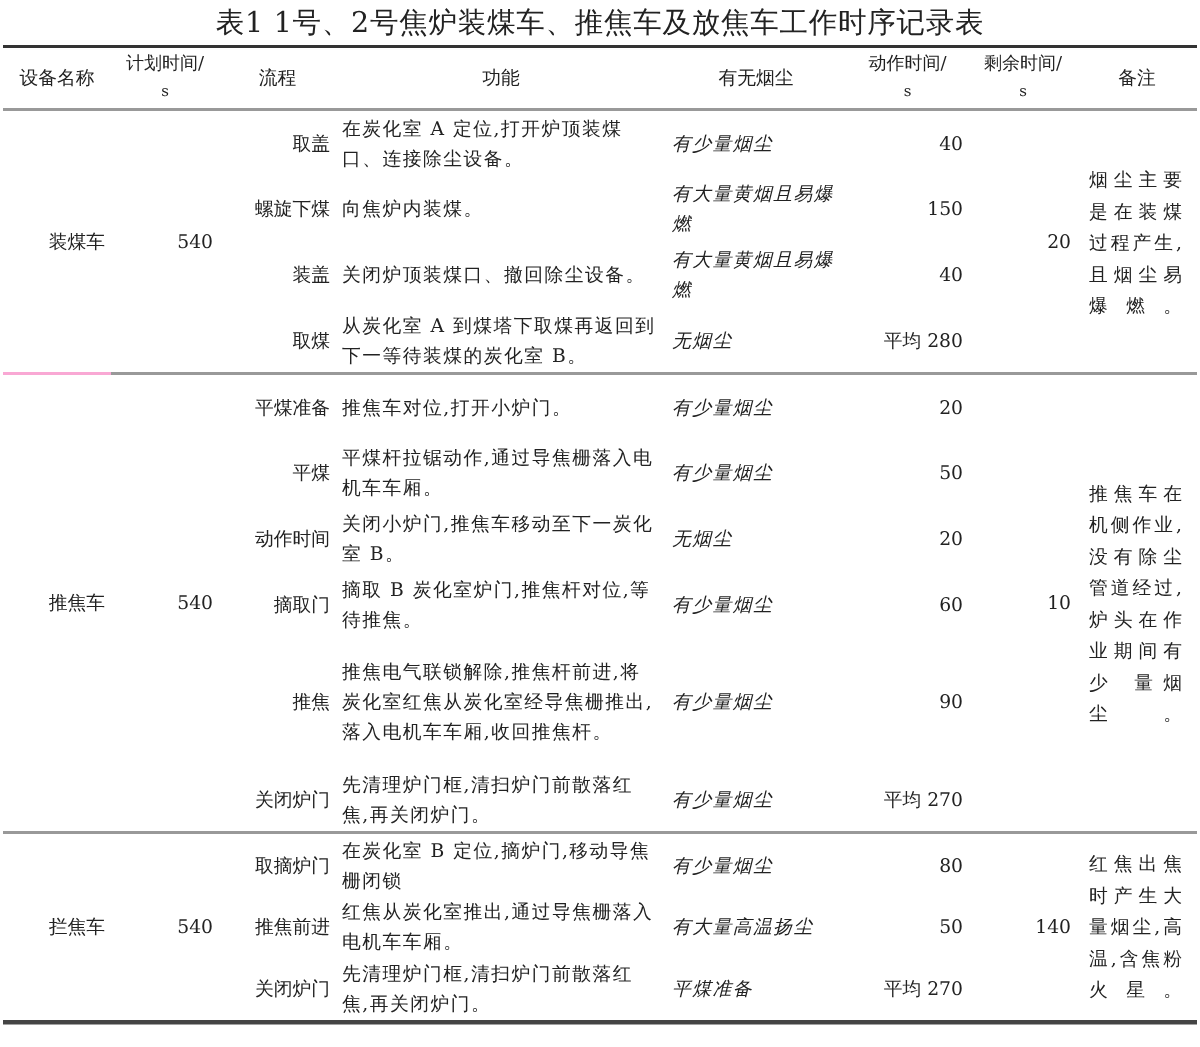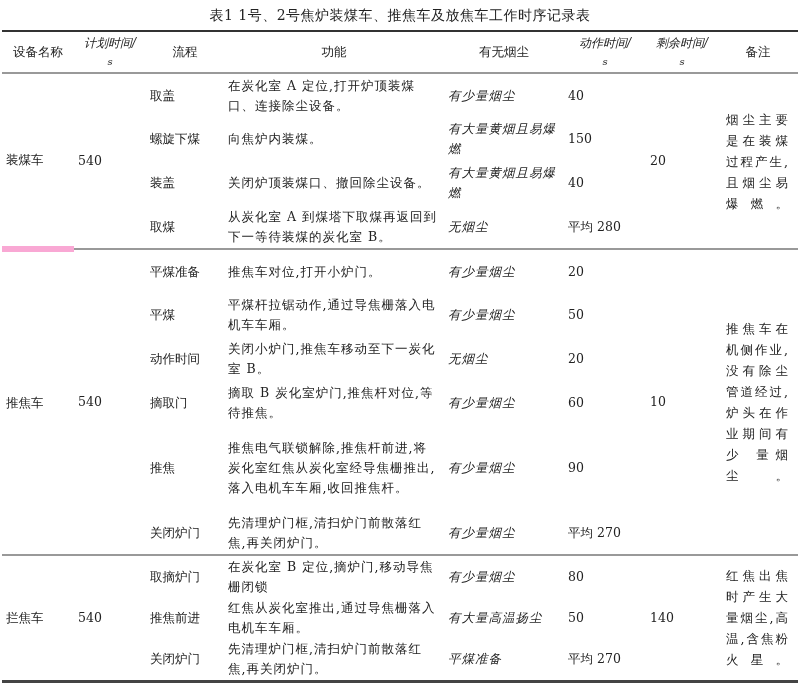--- a/index.html
+++ b/index.html
@@ -1,25 +1,25 @@
 <!DOCTYPE html>
 <html><head>
 <meta charset="utf-8">
 <style>
   html, body { margin:0; padding:0; background:#ffffff; }
   body { width:800px; height:698px; overflow:hidden; font-family:"DejaVu Serif", serif; color:#222; }
-  .caption { text-align:center; font-size:14px; height:30px; line-height:30px; letter-spacing:0.5px; }
+  .caption { text-align:center; font-size:19px; height:30px; line-height:30px; letter-spacing:0.5px; }
   table { border-collapse:collapse; width:796px; margin-left:2px; table-layout:fixed; font-size:12.5px; }
   thead tr th { font-weight:normal; border-top:2px solid #333; border-bottom:2px solid #999; height:40px; padding:0; vertical-align:middle; }
   td { padding:0 4px; vertical-align:middle; line-height:20px; }
-  .c { text-align:left; }
+  .c { text-align:right; }
   .l { text-align:left; }
   tr.group-end td { border-bottom:2px solid #999; }
   tr.table-end td { border-bottom:3px solid #444; }
-  .hdr2 { line-height:18px; font-size:12px;font-style:italic; }
+  .hdr2 { line-height:18px; font-size:12px; }
   .unit { font-size:10px; }
   .remark { text-align:justify; text-align-last:justify; letter-spacing:2px; padding:0 8px; line-height:21px;margin-top:12px; }
   .func { letter-spacing:1px; }
   .dust { letter-spacing:1px;font-style:italic; }
 </style>
 </head>
 <body>
 
 <div class="caption">表1  1号、2号焦炉装煤车、推焦车及放焦车工作时序记录表</div>
 
@@ -42,21 +42,21 @@
       <th>功能</th>
       <th>有无烟尘</th>
       <th class="hdr2"><span>动作时间/</span><br><span class="unit">s</span></th>
       <th class="hdr2"><span>剩余时间/</span><br><span class="unit">s</span></th>
       <th>备注</th>
     </tr>
   </thead>
   <tbody>
 
     <tr style="height:44px">
-      <td class="c" rowspan="4" style="border-bottom:6px solid #f9a8d4">装煤车</td>
+      <td class="c" rowspan="4" style="border-bottom:2px solid #f9a8d4">装煤车</td>
       <td class="c" rowspan="4" style="border-bottom:2px solid #999">540</td>
       <td class="c">取盖</td>
       <td class="l func">在炭化室 A 定位,打开炉顶装煤口、连接除尘设备。</td>
       <td class="l dust">有少量烟尘</td>
       <td class="c">40</td>
       <td class="c" rowspan="4" style="border-bottom:2px solid #999">20</td>
       <td rowspan="4" class="remark" style="border-bottom:2px solid #999">烟尘主要是在装煤过程产生,且烟尘易爆燃。</td>
     </tr>
     <tr style="height:44px">
       <td class="c">螺旋下煤</td>

